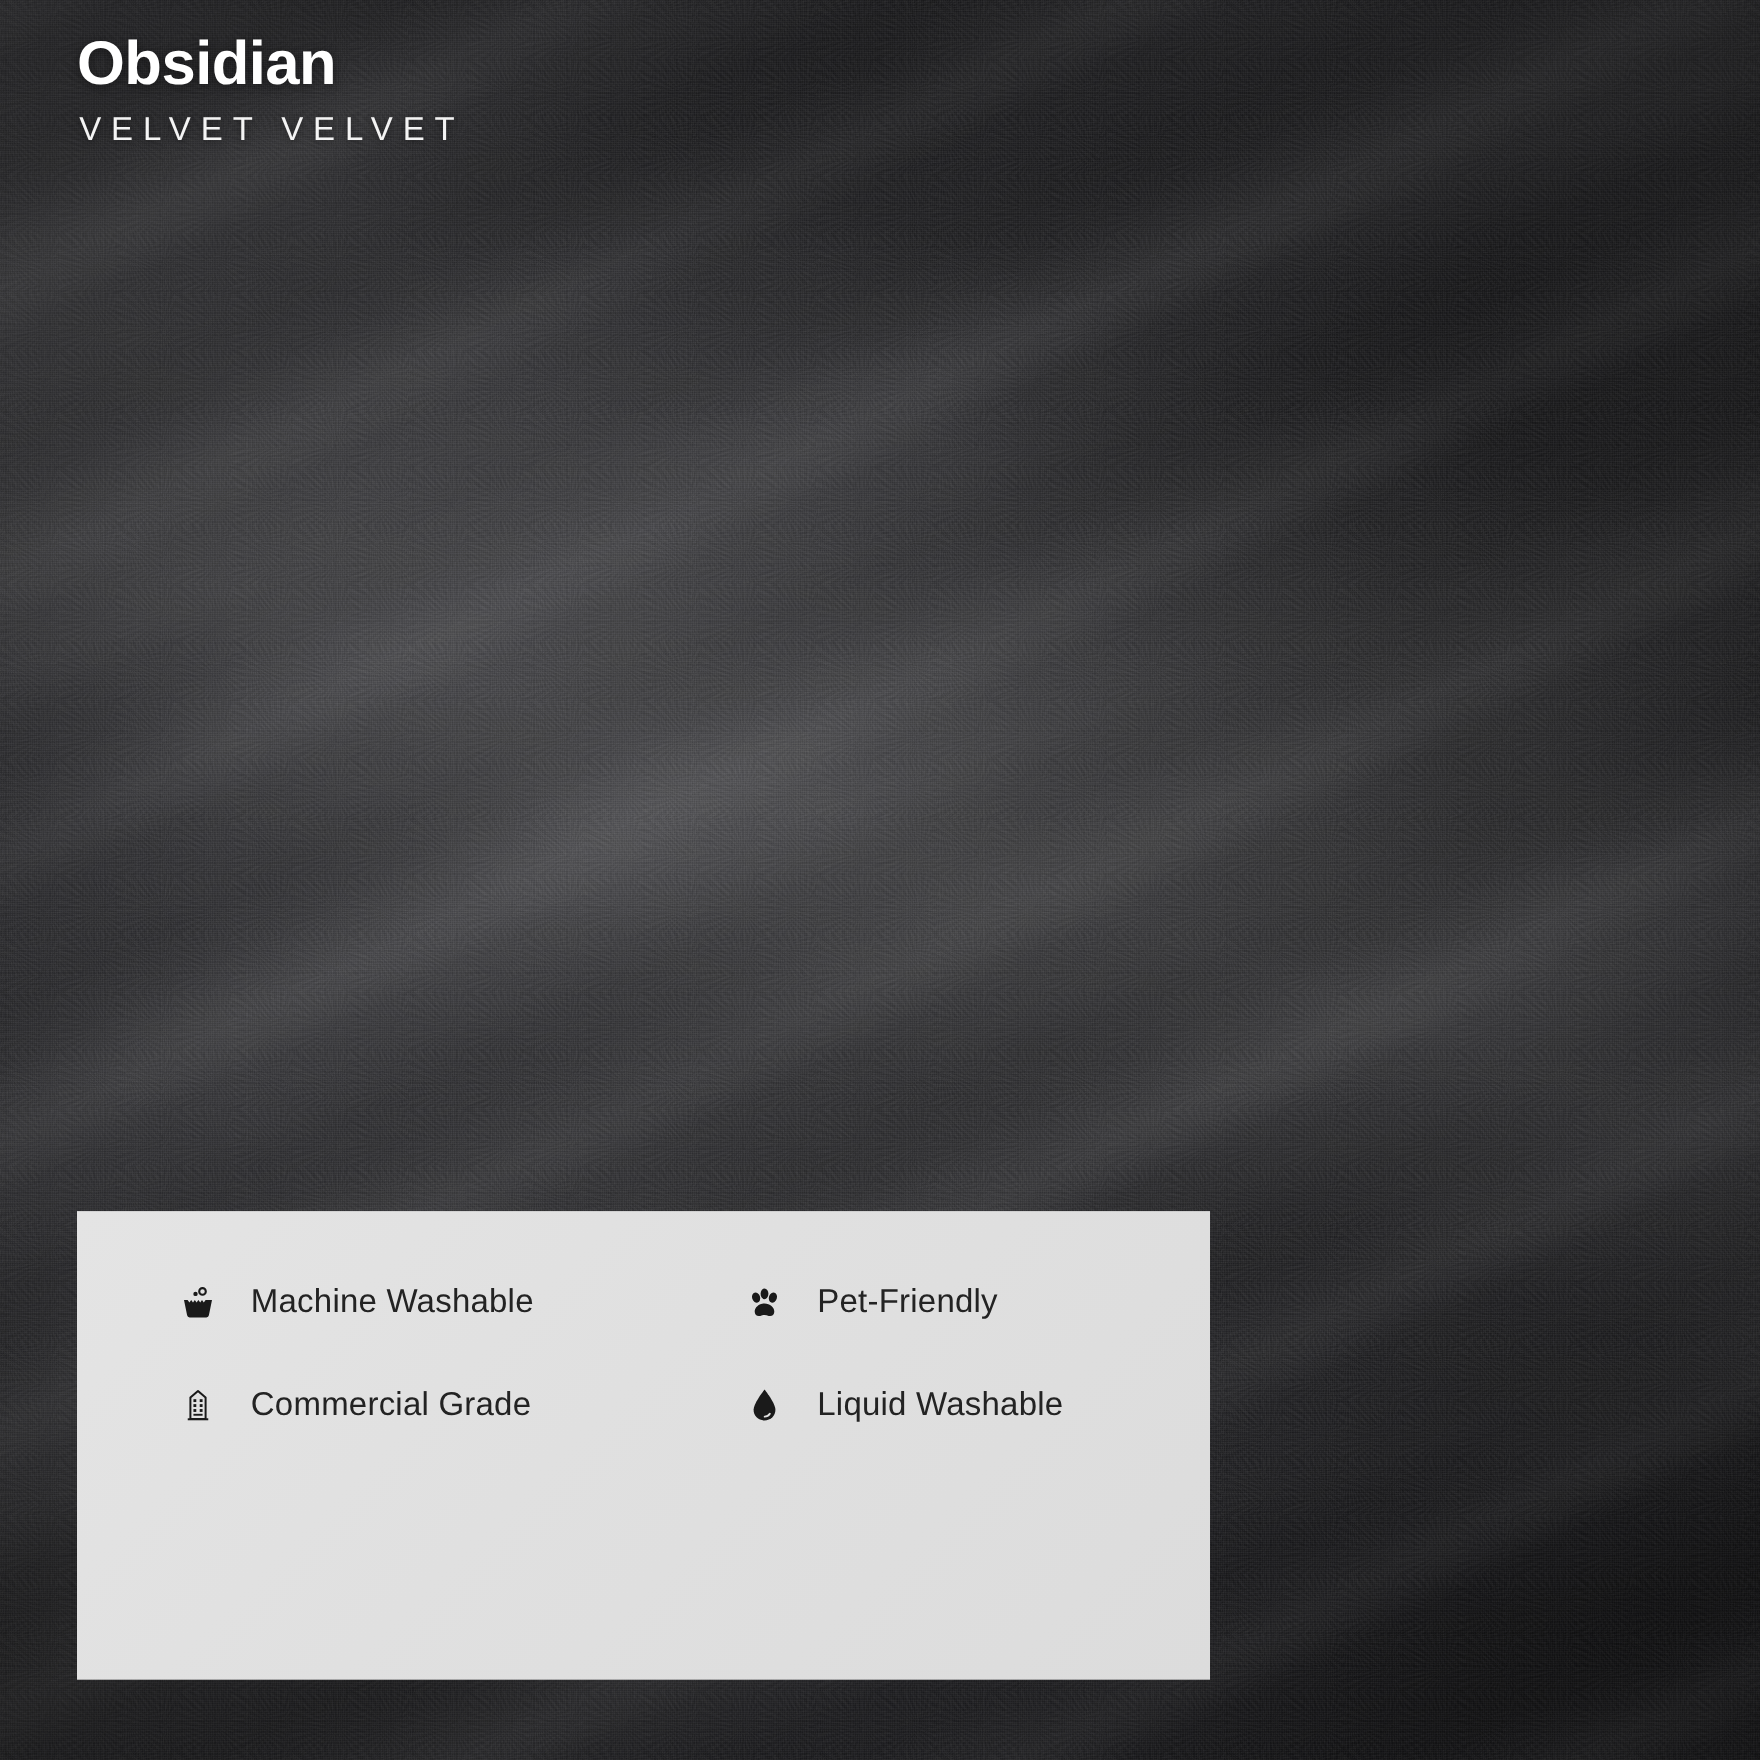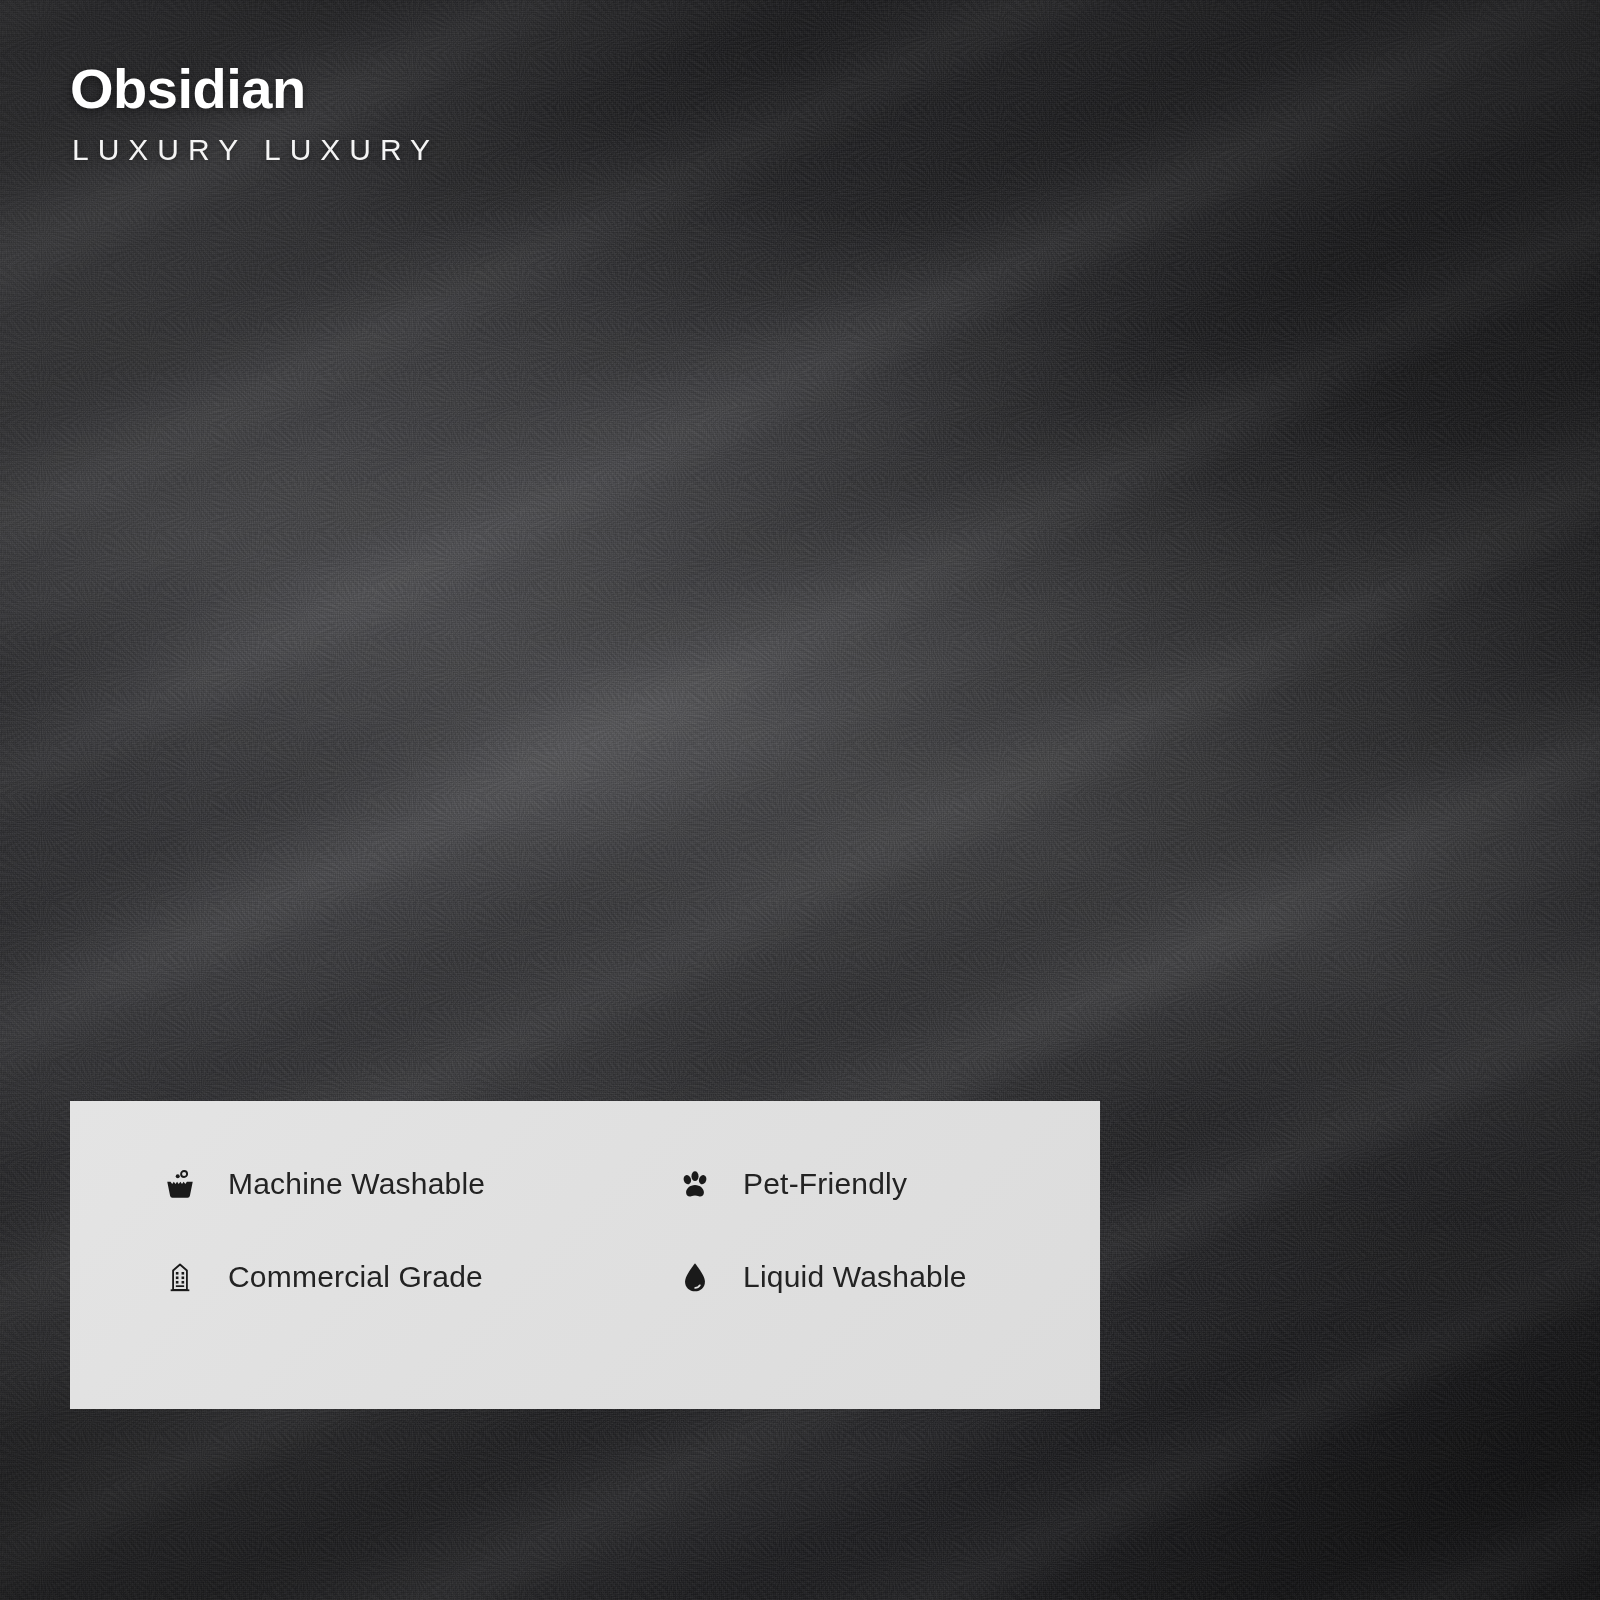--- a/index.html
+++ b/index.html
@@ -107,21 +107,21 @@
       repeating-conic-gradient(from 71deg at 78% 64%, rgba(255,255,255,0.028) 0deg 5deg, rgba(0,0,0,0.030) 5deg 11deg);
     background-size: 37px 37px, 53px 53px;
     opacity: 0.55;
   }
 
   
 
   .header {
     position: absolute;
     left: 70px;
-    top: 60px;
+    top: 28px;
     z-index: 6;
   }
 
   .product-title {
     margin: 0;
     font-size: 56px;
     font-weight: bold;
     color: #ffffff;
     letter-spacing: -0.5px;
     line-height: 1.05;
@@ -138,21 +138,21 @@
     text-shadow: 0 1px 8px rgba(0,0,0,0.45);
   }
 
   
 
   .feature-panel {
     position: absolute;
     left: 70px;
     top: 1101px;
     width: 1030px;
-    height: 308px;
+    height: 426px;
     background: linear-gradient(135deg, #e4e4e4 0%, #e0e0e0 45%, #dcdcdc 100%);
     z-index: 6;
     box-sizing: border-box;
     padding: 36px 40px 30px 40px;
     display: grid;
     grid-template-columns: 515px 515px;
     grid-auto-rows: 93px;
     align-content: start;
   }
 
@@ -193,21 +193,21 @@
   <div class="fabric-base"></div>
   <div class="fabric-folds"></div>
   <div class="fabric-folds-2"></div>
   <div class="fabric-sheen"></div>
   <div class="fabric-weave"></div>
   <div class="fabric-grain"></div>
   <div class="fabric-vignette"></div>
 
   <div class="header">
     <h1 class="product-title">Obsidian</h1>
-    <div class="product-subtitle">LUXURY LUXURY</div>
+    <div class="product-subtitle">VELVET VELVET</div>
   </div>
 
   <div class="feature-panel">
 
     <div class="feature-item">
       <span class="feature-icon">
         <svg viewBox="0 0 44 44" width="40" height="40" aria-hidden="true">
           <circle cx="19.5" cy="13.5" r="2.2" fill="currentColor"></circle>
           <circle cx="26.5" cy="11.0" r="3.3" fill="none" stroke="currentColor" stroke-width="2.1"></circle>
           <path d="M8 19.5 h3.6 l1.8 2.6 l1.8 -2.6 l1.8 2.6 l1.8 -2.6 l1.8 2.6 l1.8 -2.6 l1.8 2.6 l1.8 -2.6 l1.8 2.6 l1.8 -2.6 H36 l-3.1 15.4 a2.6 2.6 0 0 1 -2.5 2.1 H13.6 a2.6 2.6 0 0 1 -2.5 -2.1 Z" fill="currentColor"></path>

